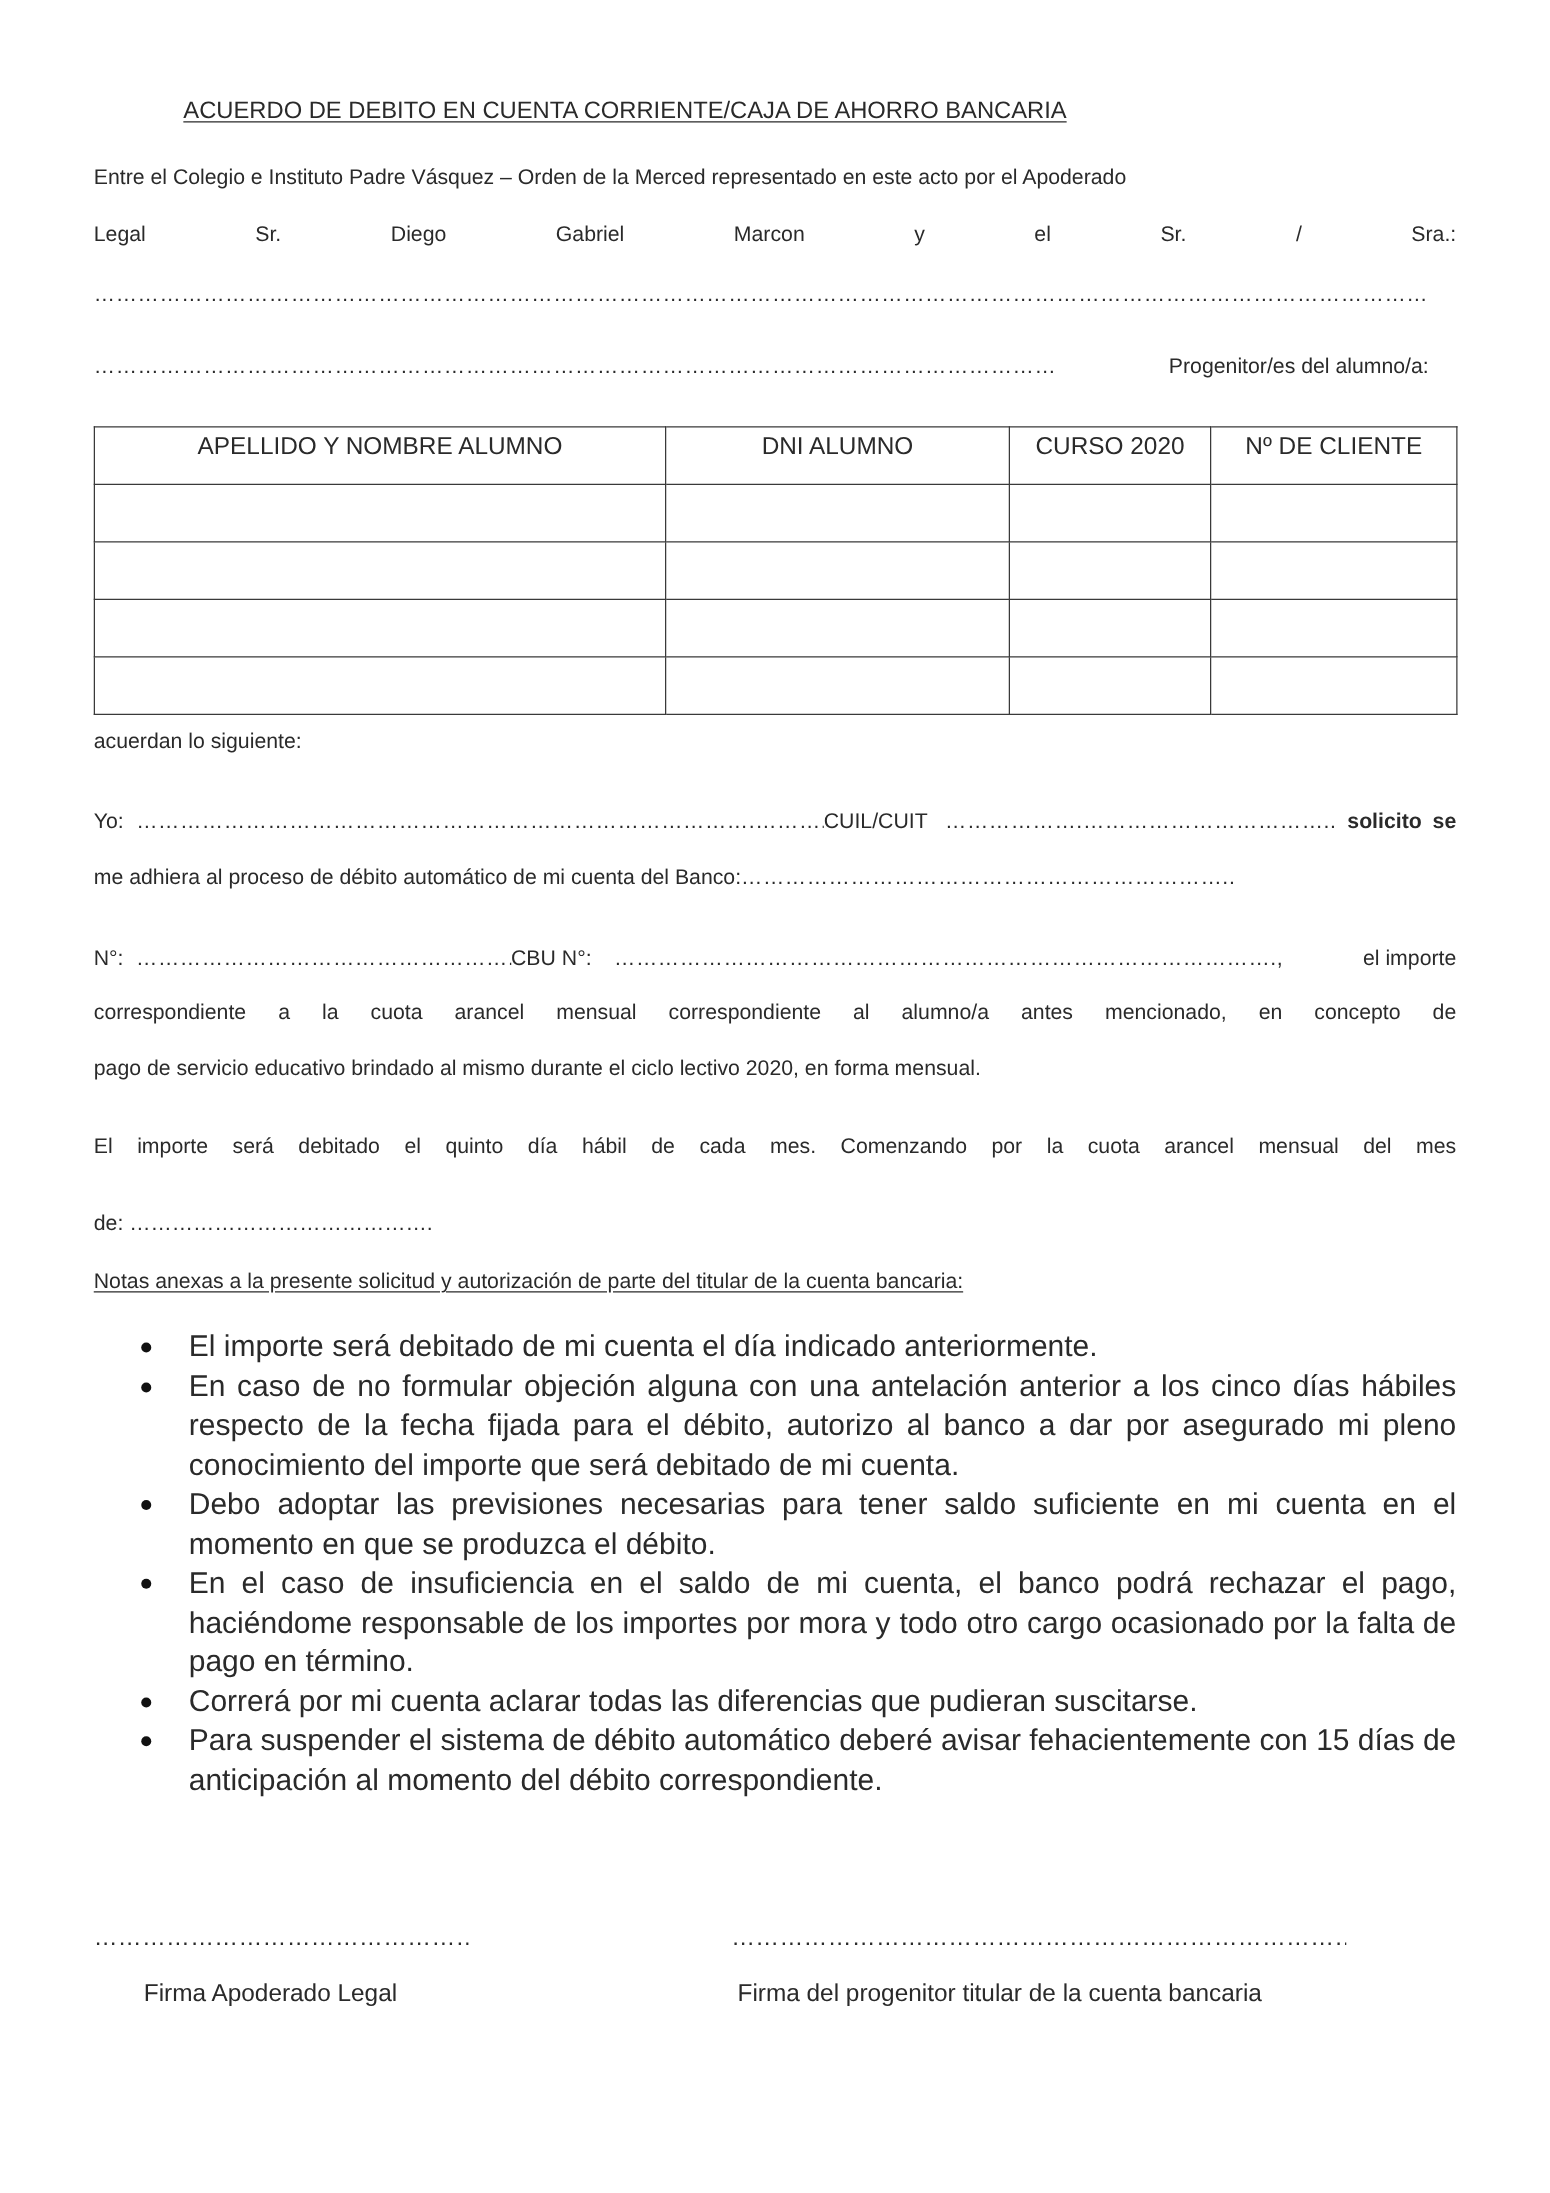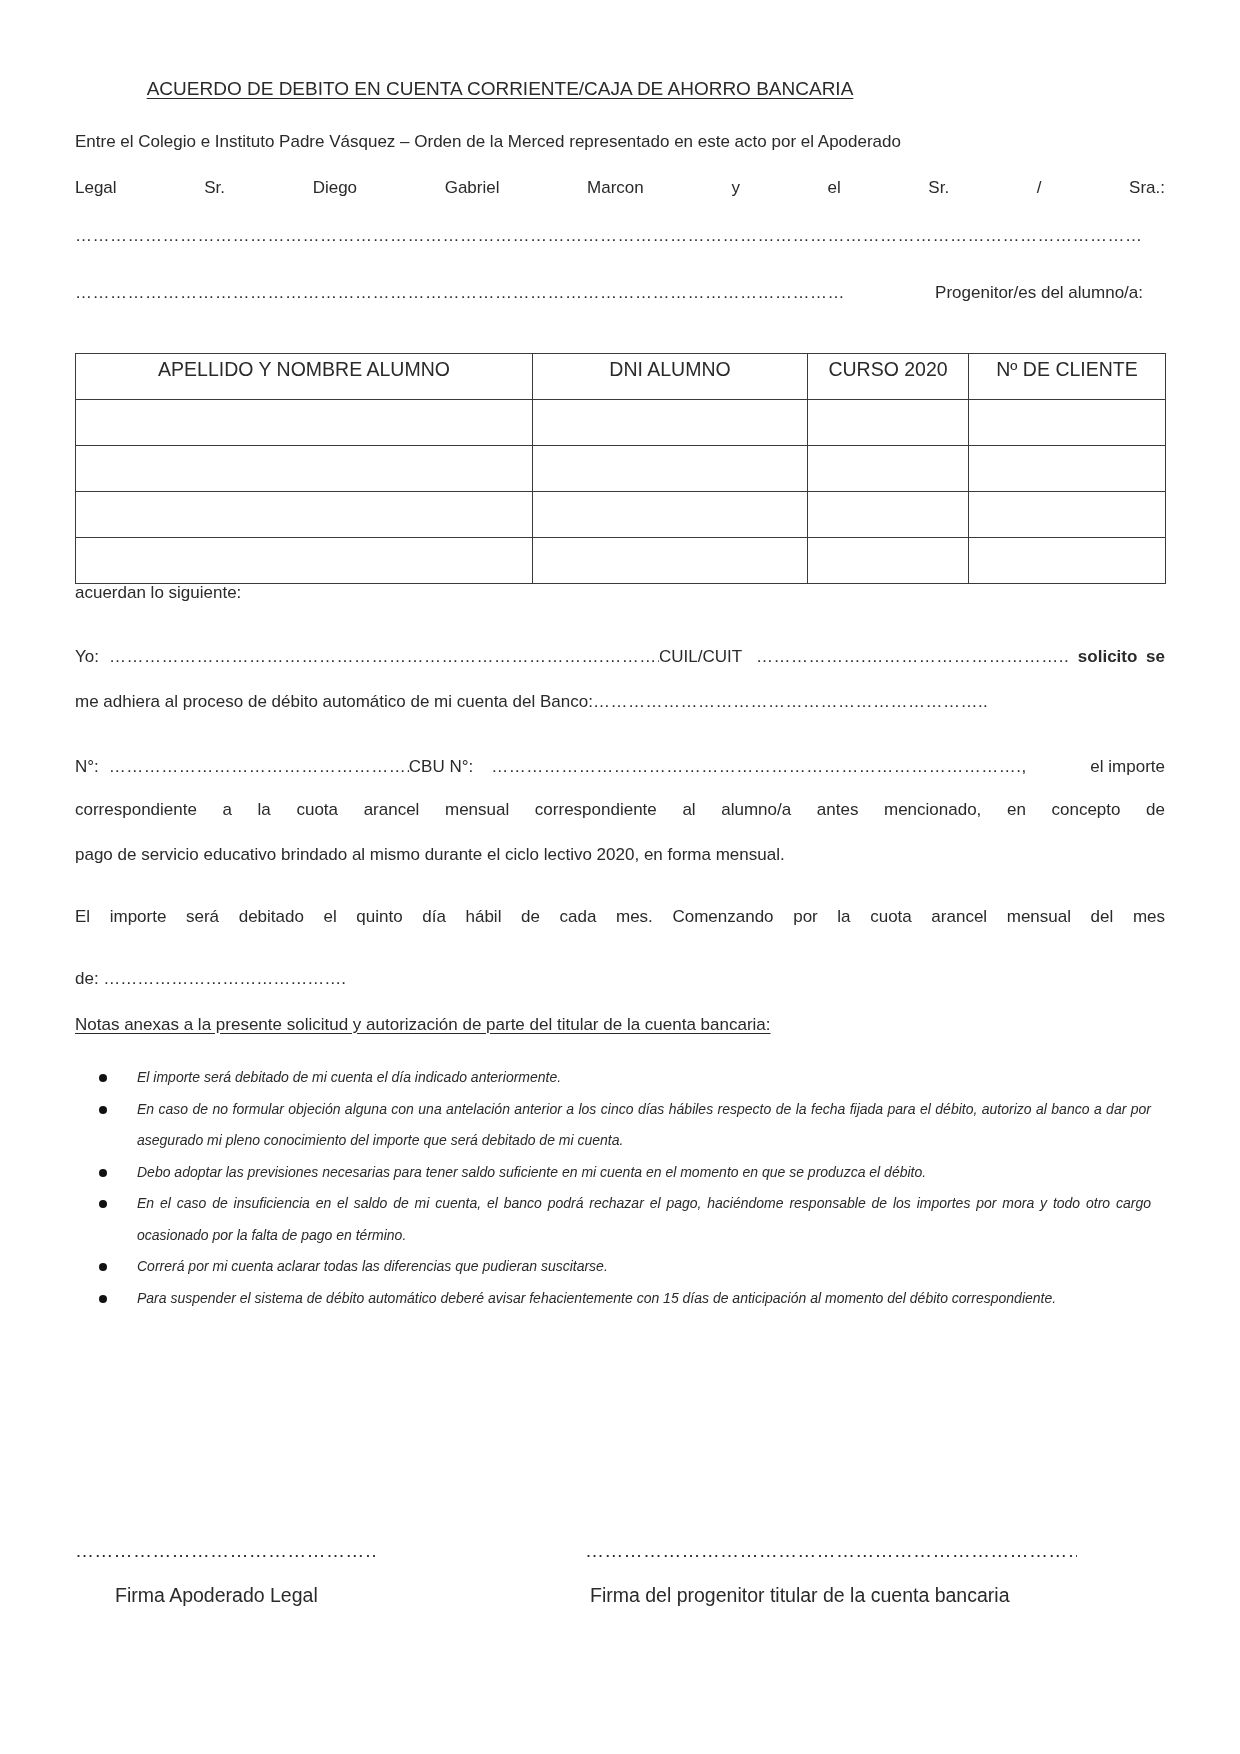--- a/index.html
+++ b/index.html
@@ -6,27 +6,27 @@
     body { width:1240px; height:1754px; position:relative; overflow:hidden;
            font-family:"Liberation Sans", sans-serif; color:#2a2a2a; }
     .line { position:absolute; left:75px; width:1090px; font-size:17px; line-height:26px;
             white-space:nowrap; }
     .just { text-align:justify; text-align-last:justify; white-space:normal; }
     .spread { display:flex; justify-content:space-between; }
     .title { position:absolute; left:0; width:1000px; top:78px; text-align:center;
              font-size:19px; text-decoration:underline; text-underline-offset:3px; }
     .dots { letter-spacing:0.5px; overflow:hidden; }
     .u { text-decoration:underline; text-underline-offset:3px;text-align:center; }
-    table.grid { position:absolute; left:75px; top:353px; width:1090px; border-collapse:collapse;
+    table.grid { position:absolute; left:75px; top:341px; width:1090px; border-collapse:collapse;
                  table-layout:fixed;border-radius:23px; }
     table.grid th, table.grid td { border:1.5px solid #3a3a3a; height:45px; padding:0;
                  font-weight:normal; font-size:19.5px; text-align:center; vertical-align:top; }
     table.grid th span { display:block; padding-top:4px; }
-    .bullets { position:absolute; left:61px; top:1062px; width:1090px; font-size:14px;
-               line-height:31.5px;font-style:italic; }
+    .bullets { position:absolute; left:75px; top:1062px; width:1090px; font-size:24px;
+               line-height:31.5px; }
     .bitem { position:relative; padding-left:76px; text-align:justify; }
     .bdot { position:absolute; left:38px; top:12px; width:8px; height:8px; border-radius:50%;
             background:#111; }
     .sig-line { position:absolute; top:1540px; font-size:19px; letter-spacing:0.3px; white-space:nowrap; overflow:hidden; }
     .sig-label { position:absolute; top:1584px; font-size:19.5px; white-space:nowrap; }
   </style>
 </head>
 <body>
 
 <div>

